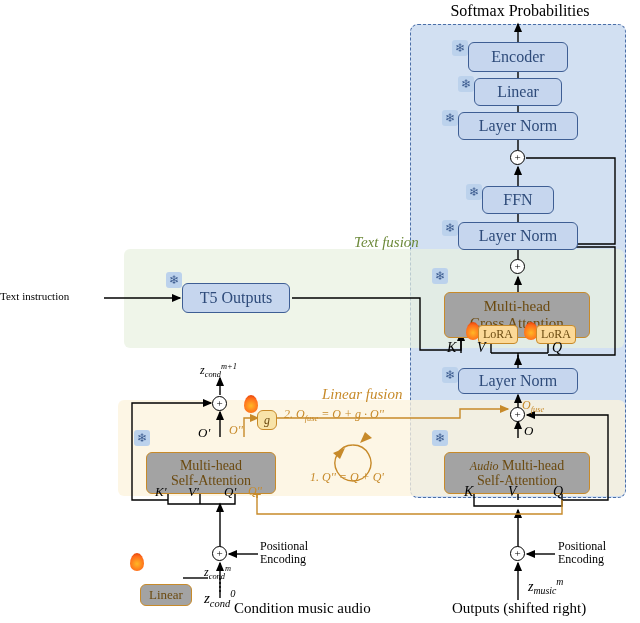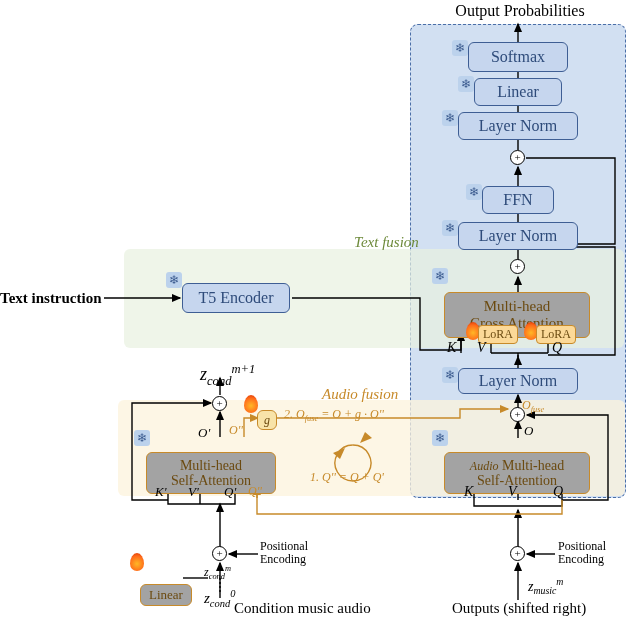--- a/index.html
+++ b/index.html
@@ -76,21 +76,21 @@
 </style>
 </head>
 <body>
 
 <div class="abs main-stack-bg" style="left:410px; top:24px; width:216px; height:474px;"></div>
 
 <div class="abs text-fusion-bg" style="left:124px; top:249px; width:500px; height:99px;"></div>
 
 <div class="abs audio-fusion-bg" style="left:118px; top:400px; width:507px; height:96px;"></div>
 
-<div class="abs label" style="left:420px; top:2px; width:200px; text-align:center; font-size:16px;">Output Probabilities</div>
+<div class="abs label" style="left:420px; top:2px; width:200px; text-align:center; font-size:16px;">Softmax Probabilities</div>
 
 <svg class="abs" width="640" height="623" style="left:0;top:0;pointer-events:none">
   <defs>
     <marker id="ah" markerWidth="8" markerHeight="8" refX="6" refY="3" orient="auto">
       <path d="M0,0 L7,3 L0,6 Z" class="arrow-head"></path>
     </marker>
     <marker id="ag" markerWidth="8" markerHeight="8" refX="6" refY="3" orient="auto">
       <path d="M0,0 L7,3 L0,6 Z" class="arrow-gold-head"></path>
     </marker>
   </defs>
@@ -164,21 +164,21 @@
 
   <path d="M353,445 A18,18 0 1 1 352.9,445" class="arrow arrow-gold" stroke-width="2"></path>
   <path d="M365,432 L372,438 L360,443 Z" class="arrow-gold-head"></path>
   <path d="M340,459 L333,453 L345,448 Z" class="arrow-gold-head"></path>
 
   <line x1="183" y1="578" x2="208" y2="578" class="arrow"></line>
 
   <line x1="220" y1="578" x2="220" y2="594" class="arrow" stroke-dasharray="2,2"></line>
 </svg>
 
-<div class="abs block blue-block" style="left:468px; top:42px; width:100px; height:30px;">Softmax</div>
+<div class="abs block blue-block" style="left:468px; top:42px; width:100px; height:30px;">Encoder</div>
 <div class="abs snow" style="left:452px; top:40px;">❄</div>
 
 <div class="abs block blue-block" style="left:474px; top:78px; width:88px; height:28px;">Linear</div>
 <div class="abs snow" style="left:458px; top:76px;">❄</div>
 
 <div class="abs block blue-block" style="left:458px; top:112px; width:120px; height:28px;">Layer Norm</div>
 <div class="abs snow" style="left:442px; top:110px;">❄</div>
 
 <div class="abs plus-circle" style="left:510px; top:150px;">+</div>
 
@@ -219,26 +219,26 @@
 
 <div class="abs label ital" style="left:464px; top:484px;">K</div>
 <div class="abs label ital" style="left:508px; top:484px;">V</div>
 <div class="abs label ital" style="left:553px; top:484px;">Q</div>
 
 <div class="abs label ital" style="left:524px; top:423px; font-size:13px;">O</div>
 <div class="abs label ital gold-text" style="left:522px; top:398px; font-size:12px;">O<sub>fuse</sub></div>
 
 <div class="abs green-text label" style="left:354px; top:234px; font-size:15px;">Text fusion</div>
 
-<div class="abs block blue-block" style="left:182px; top:283px; width:108px; height:30px;">T5 Encoder</div>
+<div class="abs block blue-block" style="left:182px; top:283px; width:108px; height:30px;">T5 Outputs</div>
 <div class="abs snow" style="left:166px; top:272px;">❄</div>
 
-<div class="abs label" style="left:0px; top:290px; font-size:15px;font-weight:bold;">Text instruction</div>
-
-<div class="abs gold-text ital label" style="left:322px; top:386px; font-size:15px;">Audio fusion</div>
+<div class="abs label" style="left:0px; top:290px; font-size:11px;">Text instruction</div>
+
+<div class="abs gold-text ital label" style="left:322px; top:386px; font-size:15px;">Linear fusion</div>
 
 <div class="abs block orange-block small" style="left:146px; top:436px; width:130px; height:42px; white-space:pre-line; line-height:1.1;">Multi-head
 Self-Attention</div>
 <div class="abs snow" style="left:134px; top:430px;">❄</div>
 
 <div class="abs plus-circle" style="left:212px; top:396px;">+</div>
 
 <div class="abs green-block block" style="left:257px; top:410px; width:20px; height:20px; font-style:italic;">g</div>
 <div class="abs" style="left:244px; top:395px;">
     <div class="flame"></div>
@@ -248,21 +248,21 @@
 <div class="abs label ital gold-text" style="left:229px; top:423px; font-size:12px;">O''</div>
 
 <div class="abs label ital" style="left:155px; top:484px; font-size:13px;">K'</div>
 <div class="abs label ital" style="left:188px; top:484px; font-size:13px;">V'</div>
 <div class="abs label ital" style="left:224px; top:484px; font-size:13px;">Q'</div>
 <div class="abs label ital gold-text" style="left:248px; top:484px; font-size:12px;">Q''</div>
 
 <div class="abs gold-text ital" style="left:310px; top:470px; font-size:12px;">1. <span>Q'' = Q + Q'</span></div>
 <div class="abs gold-text ital" style="left:284px; top:407px; font-size:12px;">2. O<sub>fuse</sub> = O + g · O''</div>
 
-<div class="abs label ital" style="left:200px; top:362px; font-size:18px;">z<sub>cond</sub><sup>m+1</sup></div>
+<div class="abs label ital" style="left:200px; top:362px; font-size:12px;">z<sub>cond</sub><sup>m+1</sup></div>
 
 <div class="abs plus-circle" style="left:510px; top:546px;">+</div>
 <div class="abs label" style="left:558px; top:540px; font-size:12px; white-space:pre-line; line-height:1.1;">Positional
 Encoding</div>
 <div class="abs label ital" style="left:528px; top:576px; font-size:14px;">z<sub>music</sub><sup>m</sup></div>
 <div class="abs label" style="left:452px; top:600px; font-size:15px;">Outputs (shifted right)</div>
 
 <div class="abs plus-circle" style="left:212px; top:546px;">+</div>
 <div class="abs label" style="left:260px; top:540px; font-size:12px; white-space:pre-line; line-height:1.1;">Positional
 Encoding</div>

